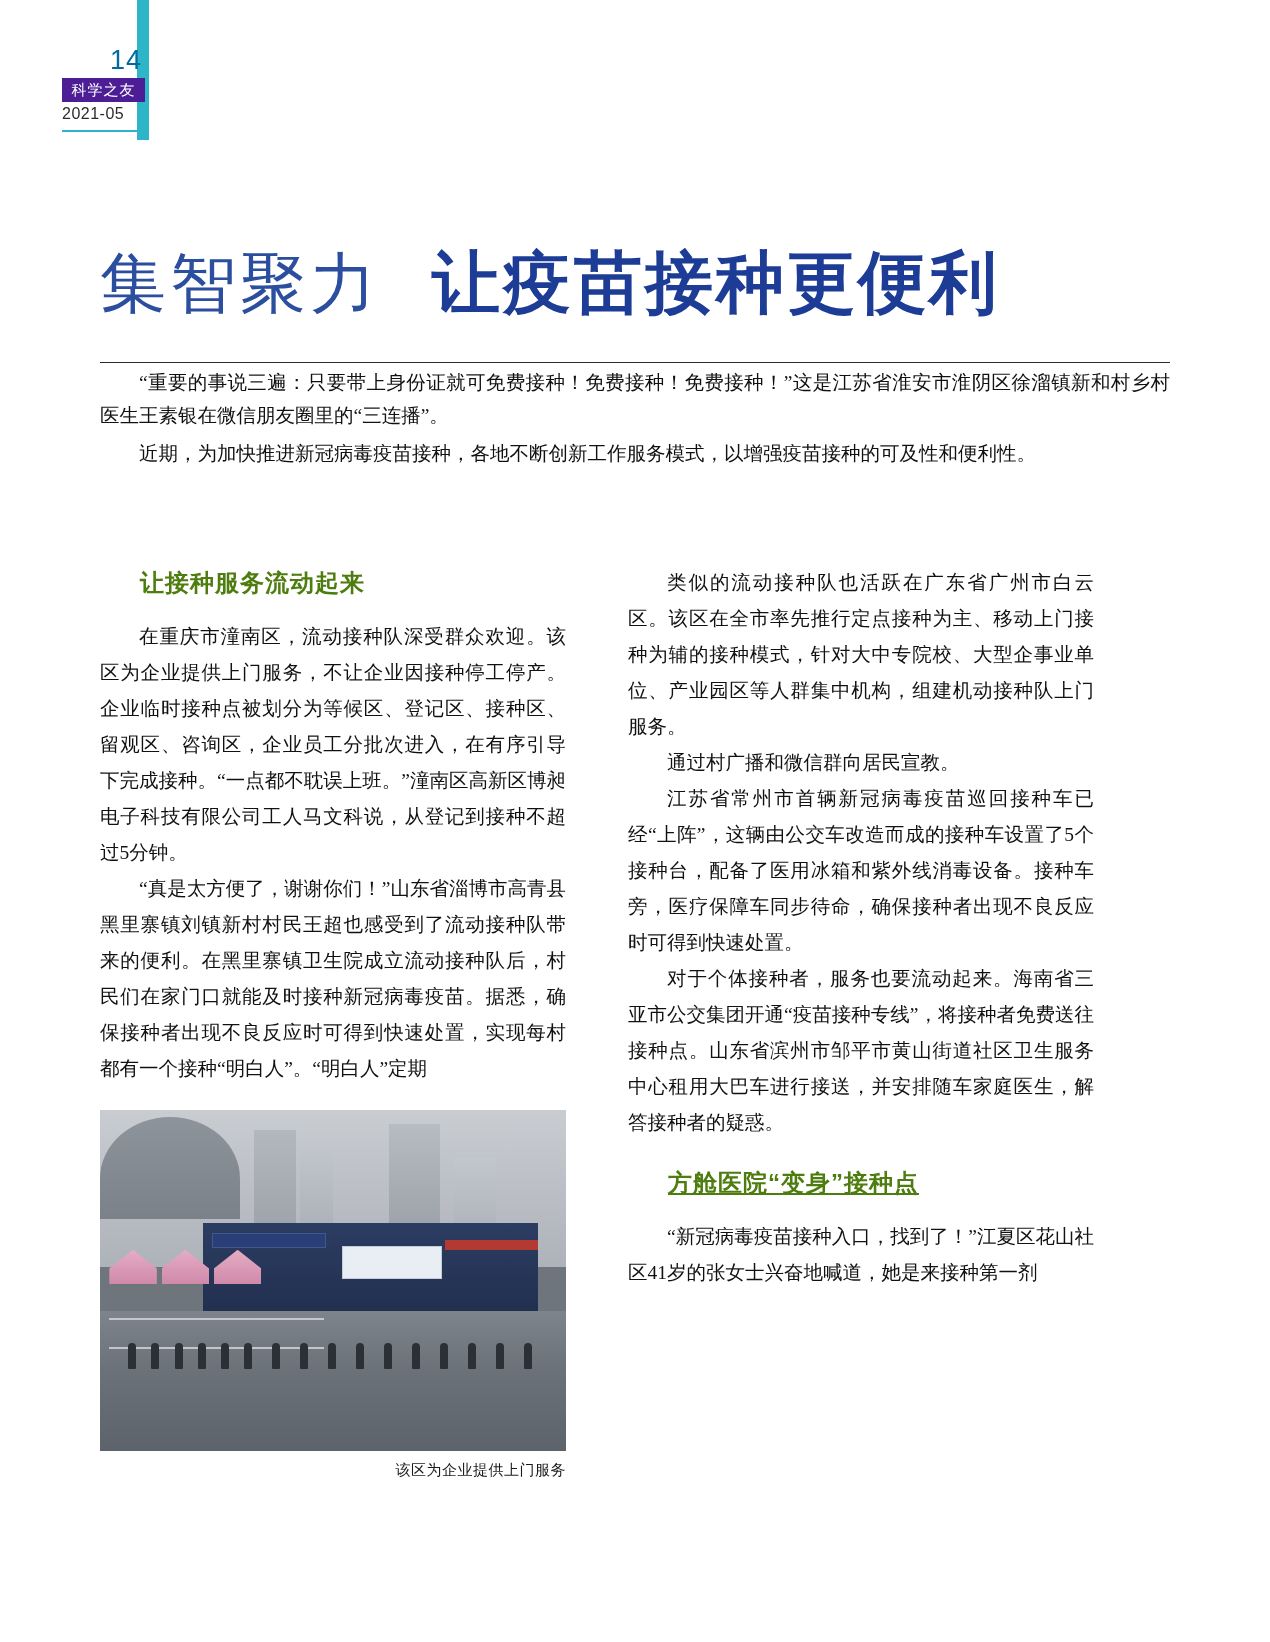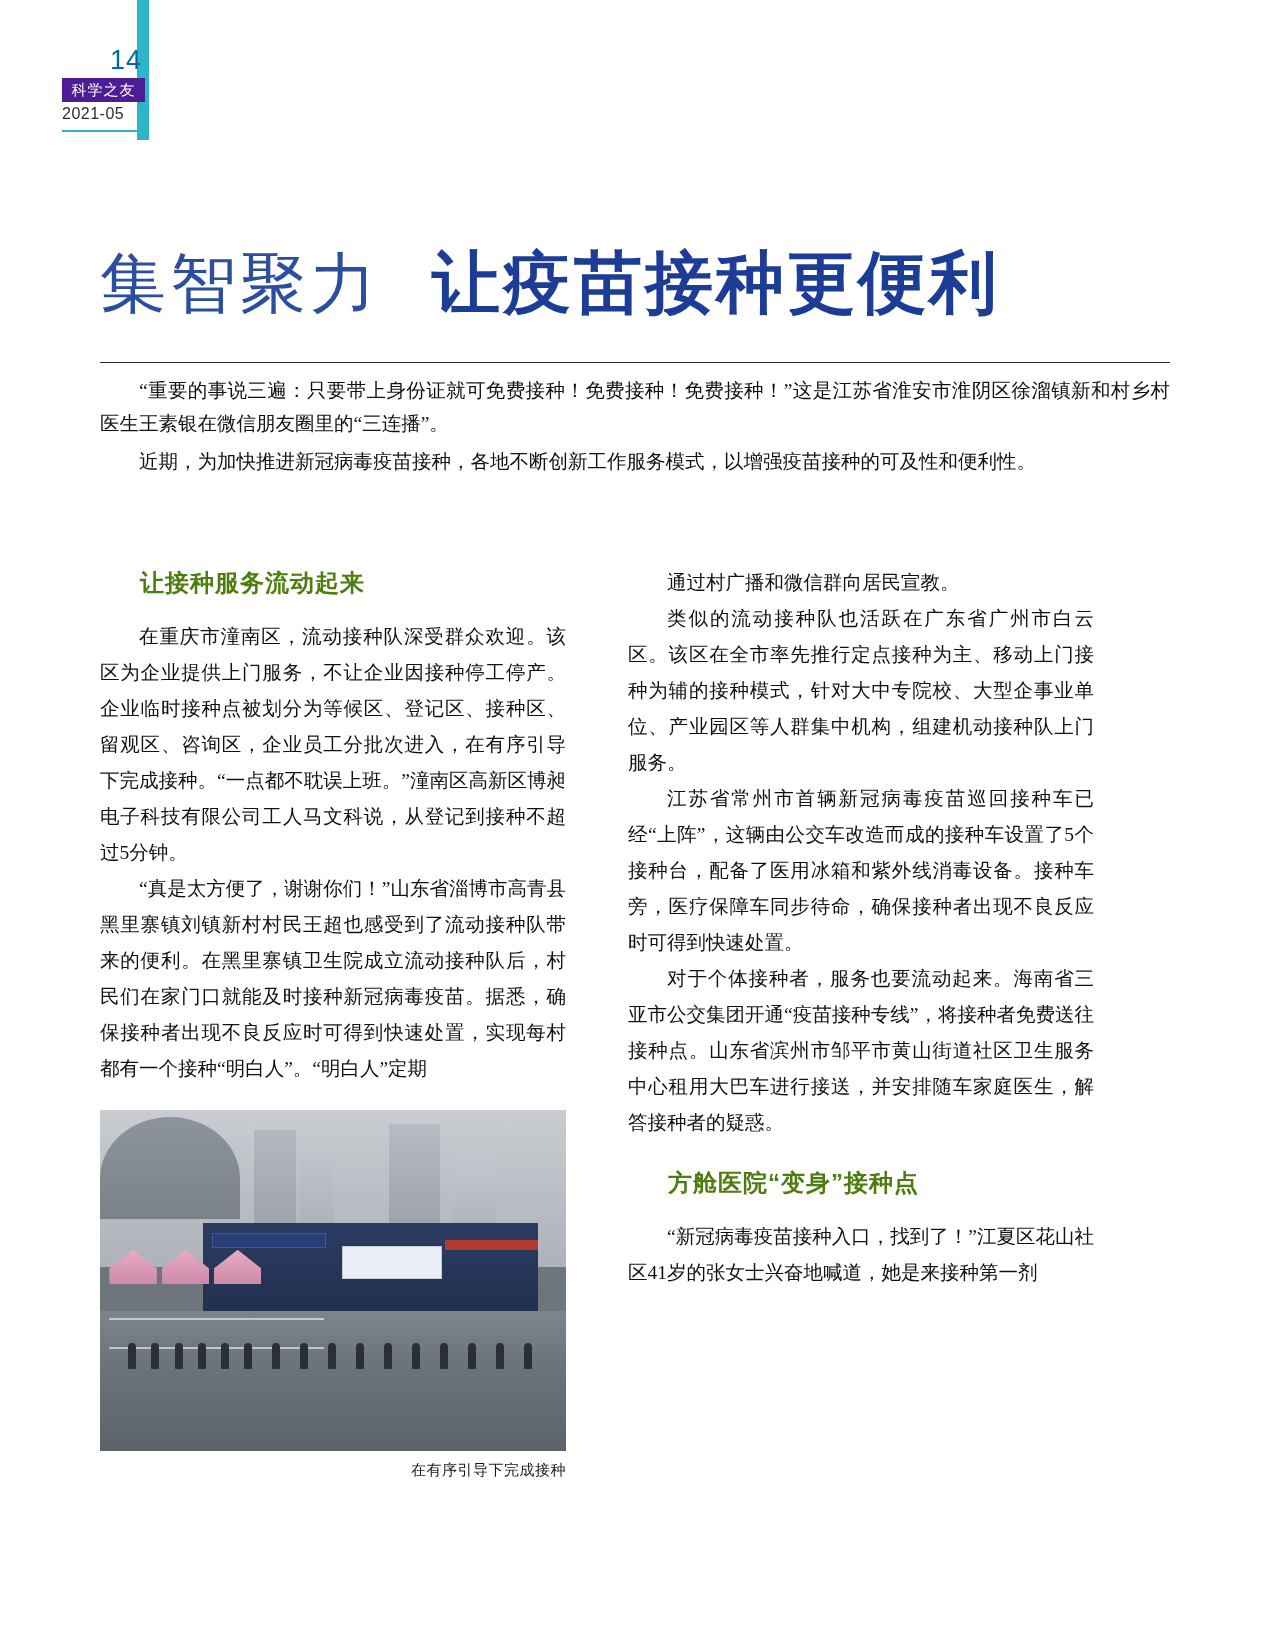--- a/index.html
+++ b/index.html
@@ -111,21 +111,21 @@
     top: 362px;
     width: 1070px;
     height: 1px;
     background: #2b2b2b;
   }
 
   
   .lead {
     position: absolute;
     left: 100px;
-    top: 374px;
+    top: 366px;
     width: 1070px;
     font-size: 19.5px;
     line-height: 33px;
     color: #111111;
     text-align: justify;
   }
   .lead p {
     margin: 0 0 5px 0;
     text-indent: 2em;
   }
@@ -153,20 +153,21 @@
     font-weight: bold;
     color: #4d7c0f;
     letter-spacing: 1px;
     margin: 0 0 18px 0;
     text-indent: 0;
     padding-left: 40px;
   }
   .section-head.second {
     margin-top: 24px;
     margin-bottom: 18px;
+    text-decoration: underline;
   }
 
   
   .photo-block {
     position: absolute;
     left: 100px;
     top: 1110px;
     width: 466px;
   }
   .photo {
@@ -279,22 +280,22 @@
     <p>近期，为加快推进新冠病毒疫苗接种，各地不断创新工作服务模式，以增强疫苗接种的可及性和便利性。</p>
   </div>
 
   <div class="col col-left">
     <div class="section-head">让接种服务流动起来</div>
     <p>在重庆市潼南区，流动接种队深受群众欢迎。该区为企业提供上门服务，不让企业因接种停工停产。企业临时接种点被划分为等候区、登记区、接种区、留观区、咨询区，企业员工分批次进入，在有序引导下完成接种。“一点都不耽误上班。”潼南区高新区博昶电子科技有限公司工人马文科说，从登记到接种不超过5分钟。</p>
     <p>“真是太方便了，谢谢你们！”山东省淄博市高青县黑里寨镇刘镇新村村民王超也感受到了流动接种队带来的便利。在黑里寨镇卫生院成立流动接种队后，村民们在家门口就能及时接种新冠病毒疫苗。据悉，确保接种者出现不良反应时可得到快速处置，实现每村都有一个接种“明白人”。“明白人”定期</p>
   </div>
 
   <div class="col col-right">
+    <p>类似的流动接种队也活跃在广东省广州市白云区。该区在全市率先推行定点接种为主、移动上门接种为辅的接种模式，针对大中专院校、大型企事业单位、产业园区等人群集中机构，组建机动接种队上门服务。</p>
     <p>通过村广播和微信群向居民宣教。</p>
-    <p>类似的流动接种队也活跃在广东省广州市白云区。该区在全市率先推行定点接种为主、移动上门接种为辅的接种模式，针对大中专院校、大型企事业单位、产业园区等人群集中机构，组建机动接种队上门服务。</p>
     <p>江苏省常州市首辆新冠病毒疫苗巡回接种车已经“上阵”，这辆由公交车改造而成的接种车设置了5个接种台，配备了医用冰箱和紫外线消毒设备。接种车旁，医疗保障车同步待命，确保接种者出现不良反应时可得到快速处置。</p>
     <p>对于个体接种者，服务也要流动起来。海南省三亚市公交集团开通“疫苗接种专线”，将接种者免费送往接种点。山东省滨州市邹平市黄山街道社区卫生服务中心租用大巴车进行接送，并安排随车家庭医生，解答接种者的疑惑。</p>
     <div class="section-head second">方舱医院“变身”接种点</div>
     <p>“新冠病毒疫苗接种入口，找到了！”江夏区花山社区41岁的张女士兴奋地喊道，她是来接种第一剂</p>
   </div>
 
   <div class="photo-block">
     <div class="photo">
       <div class="sky"></div>
       <div class="building-left"></div>
@@ -325,16 +326,16 @@
         <div class="person" style="left:49%"></div>
         <div class="person" style="left:55%"></div>
         <div class="person" style="left:61%"></div>
         <div class="person" style="left:67%"></div>
         <div class="person" style="left:73%"></div>
         <div class="person" style="left:79%"></div>
         <div class="person" style="left:85%"></div>
         <div class="person" style="left:91%"></div>
       </div>
     </div>
-    <div class="caption">在有序引导下完成接种</div>
+    <div class="caption">该区为企业提供上门服务</div>
   </div>
 
 </div>
 
 </body></html>

